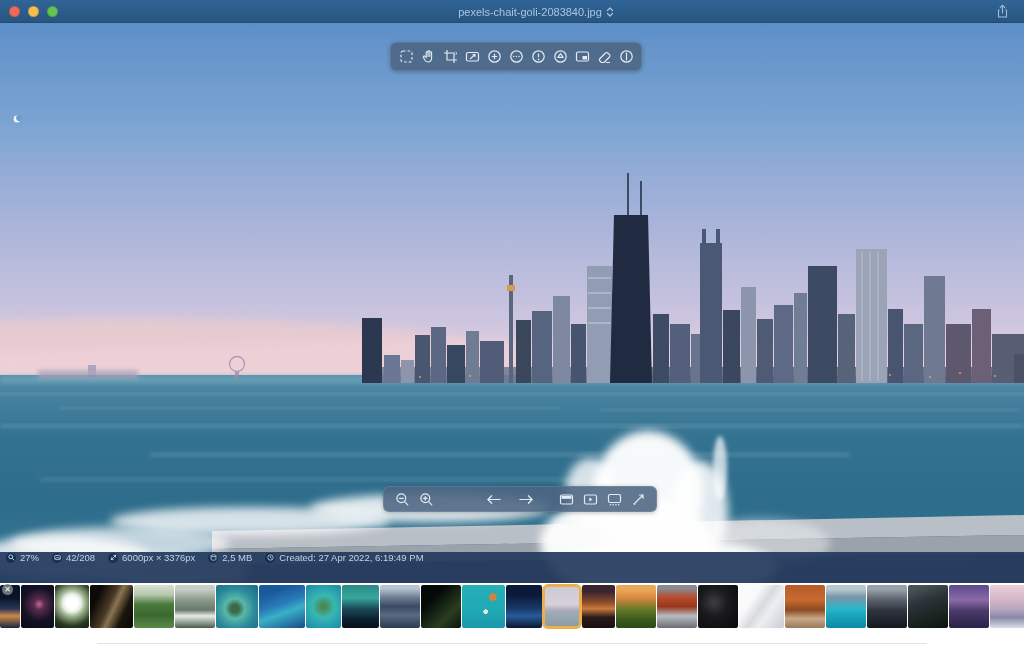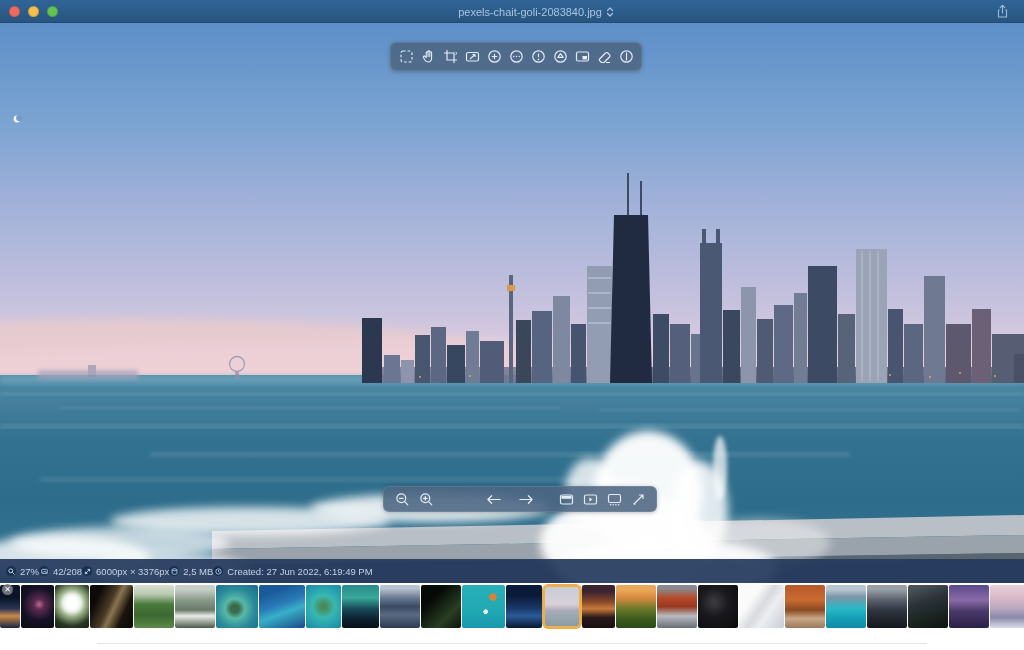--- a/index.html
+++ b/index.html
@@ -34,22 +34,22 @@
     border-radius:6px; box-shadow:0 1px 4px rgba(0,0,0,.25); z-index:20;
   }
   .top-toolbar { left:390px; top:19px; height:29px; padding:0 7px; gap:6px; }
   .bottom-toolbar { left:383px; top:463px; height:26px; padding:0 10px; }
   .tool { width:16px; height:16px; display:flex; align-items:center; justify-content:center; cursor:pointer; }
   .tool svg { display:block; }
   .ml-lg { margin-left:52px; } .ml-md { margin-left:16px; } .ml-xl { margin-left:24px; } .ml-sm { margin-left:8px; }
 
   
   .status-bar {
-    position:absolute; left:0; bottom:0; width:1024px; height:24px;
-    background:rgba(37,58,94,.93); display:flex; align-items:center; 
+    position:absolute; left:0; bottom:0; width:1024px; height:31px;
+    background:rgba(37,58,94,.93); display:flex; align-items:flex-start; gap:13px;
     padding-left:6px; z-index:20;
   }
   .status-item { display:flex; align-items:center; gap:4px; color:#c3d3e7; font-size:9.5px; white-space:nowrap; }
   .status-ico { width:10px; height:10px; border-radius:50%; background:#18304f; display:flex; align-items:center; justify-content:center; }
   .status-ico svg { display:block; }
 
   
   .filmstrip { position:absolute; top:583px; left:0; width:1024px; height:47px; background:#fdfdfd; }
   .thumbs { position:absolute; top:2px; left:0; height:43px; display:flex; gap:1px; }
   .thumb { height:43px; border-radius:2px; flex:0 0 auto; cursor:pointer; }
@@ -377,21 +377,21 @@
         </span>
         <span>2,5 MB</span>
       </div>
       <div class="status-item">
         <span class="status-ico">
           <svg width="7" height="7" viewBox="0 0 10 10" fill="none" stroke="#bcd4ec" stroke-width="1.2">
               <circle cx="5" cy="5" r="3.8"></circle>
               <path d="M5 2.8V5l1.8 1.2"></path>
             </svg>
         </span>
-        <span>Created: 27 Jun 2022, 6:19:49 PM</span>
+        <span>Created: 27 Apr 2022, 6:19:49 PM</span>
       </div>
     </div>
   </div>
 
   <div class="filmstrip">
     <div class="strip-close">✕</div>
     <div class="thumbs" id="thumbs">
         <div class="thumb" style="width: 20px; background: linear-gradient(rgb(10, 20, 40) 30%, rgb(42, 53, 85) 55%, rgb(201, 138, 74) 72%, rgb(26, 36, 64) 100%);"></div>
         <div class="thumb" style="width: 33px; background: radial-gradient(circle at 55% 45%, rgb(192, 106, 138) 0%, rgb(90, 42, 80) 18%, rgb(20, 18, 36) 55%, rgb(10, 10, 22) 100%);"></div>
         <div class="thumb" style="width: 34px; background: radial-gradient(circle at 50% 42%, rgb(255, 255, 255) 18%, rgb(232, 240, 232) 30%, rgb(154, 176, 136) 45%, rgb(42, 58, 36) 75%, rgb(21, 32, 15) 100%);"></div>

